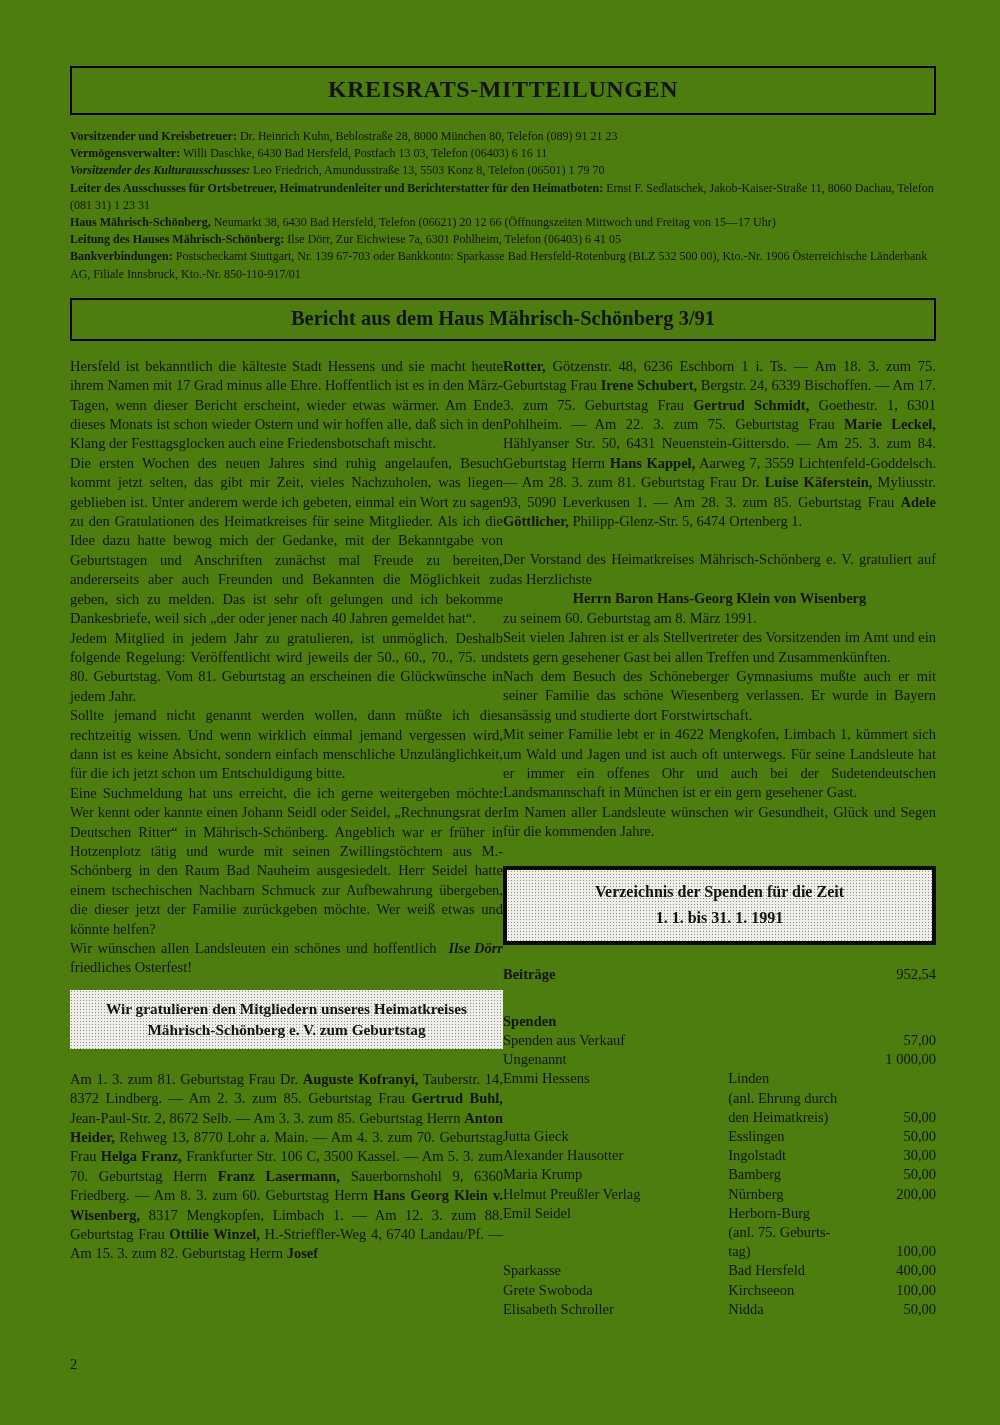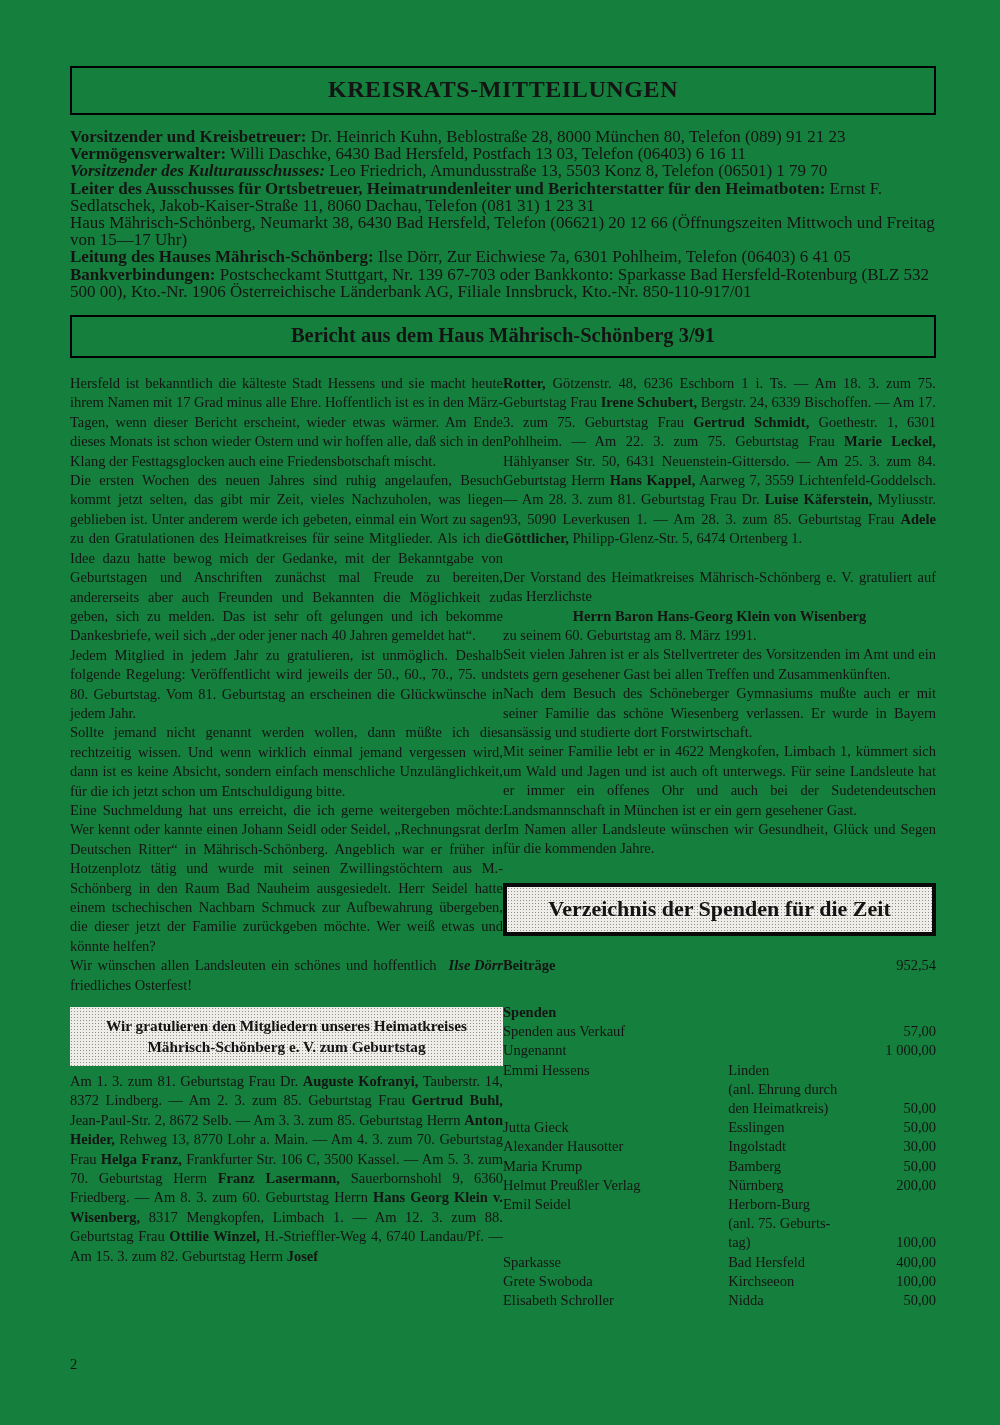--- a/index.html
+++ b/index.html
@@ -1,37 +1,37 @@
 <!DOCTYPE html>
 <html lang="de"><head>
 <meta charset="utf-8">
 <style>
   html,body { margin:0; padding:0; background:#d8d8d4; }
   .page {
     position:relative;
     width:1000px; height:1425px;
     margin:0 auto;
-    background:#15803d;
+    background:#4d7c0f;
     color:#141414;
     font-family:"Liberation Serif", serif;
     box-sizing:border-box;
     padding:66px 64px 0 70px;
     overflow:hidden;
   }
   .title-box {
     border:2.5px solid #000;
     padding:8px 4px 10px;
     text-align:center;
   }
   .title-box .t1 {
     font-size:24px; font-weight:bold; letter-spacing:0.6px;
   }
   .masthead {
     margin-top:13px;
-    font-size:17px;
+    font-size:12px;
     line-height:17.2px;
     text-align:left;
   }
   .masthead .line { }
   .section-box {
     border:2.5px solid #000;
     margin-top:15px;
     padding:7px 4px 9px;
     text-align:center;
   }
@@ -53,39 +53,39 @@
     font-style:italic;
     font-weight:bold;
     padding-left:12px;
   }
   .shaded {
     background-color:#efede8;
     background-image:radial-gradient(#8d8d8d 0.6px, rgba(0,0,0,0) 0.95px);
     background-size:3px 3px;
   }
   .greet-box {
-    margin:12px 0 6px;
+    margin:12px 0 21px;
     padding:8px 8px 9px;
     text-align:center;
     font-weight:bold;
     font-size:15.3px;
     line-height:21px;
   }
   .spacer-sm { height:19px; }
   .tribute-honoree {
     text-align:center;
     font-weight:bold;
   }
   .donations-box {
     border:4px solid #0a0a0a;
     margin-top:24px;
     padding:9px 6px 10px;
     text-align:center;
     font-weight:bold;
-    font-size:22px;
+    font-size:16px;
     line-height:26px;
   }
   .don-table { margin-top:20px; font-size:14.5px; line-height:19.2px; }
   .don-row {
     display:flex;
     align-items:stretch;
     text-align:left;
   }
   .don-row.gap-above { margin-top:28px; }
   .don-name { flex:0 0 52%; }
@@ -105,21 +105,21 @@
 
   <div class="title-box">
     <span class="t1">KREISRATS-MITTEILUNGEN</span>
   </div>
 
   <div class="masthead">
     <div class="line"><span style="font-weight: bold;">Vorsitzender und Kreisbetreuer:</span><span> Dr. Heinrich Kuhn, Beblostraße 28, 8000 München 80, Telefon (089) 91 21 23</span></div>
     <div class="line"><span style="font-weight: bold;">Vermögensverwalter:</span><span> Willi Daschke, 6430 Bad Hersfeld, Postfach 13 03, Telefon (06403) 6 16 11</span></div>
     <div class="line"><span style="font-weight: bold; font-style: italic;">Vorsitzender des Kulturausschusses:</span><span> Leo Friedrich, Amundusstraße 13, 5503 Konz 8, Telefon (06501) 1 79 70</span></div>
     <div class="line"><span style="font-weight: bold;">Leiter des Ausschusses für Ortsbetreuer, Heimatrundenleiter und Berichterstatter für den Heimatboten:</span><span> Ernst F. Sedlatschek, Jakob-Kaiser-Straße 11, 8060 Dachau, Telefon (081 31) 1 23 31</span></div>
-    <div class="line"><span style="font-weight: normal;">Haus Mährisch-Schönberg,</span><span> Neumarkt 38, 6430 Bad Hersfeld, Telefon (06621) 20 12 66 (Öffnungszeiten Mittwoch und Freitag von 15—17 Uhr)</span></div>
+    <div class="line"><span style="font-weight: bold;">Haus Mährisch-Schönberg,</span><span> Neumarkt 38, 6430 Bad Hersfeld, Telefon (06621) 20 12 66 (Öffnungszeiten Mittwoch und Freitag von 15—17 Uhr)</span></div>
     <div class="line"><span style="font-weight: bold;">Leitung des Hauses Mährisch-Schönberg:</span><span> Ilse Dörr, Zur Eichwiese 7a, 6301 Pohlheim, Telefon (06403) 6 41 05</span></div>
     <div class="line"><span style="font-weight: bold;">Bankverbindungen:</span><span> Postscheckamt Stuttgart, Nr. 139 67-703 oder Bankkonto: Sparkasse Bad Hersfeld-Rotenburg (BLZ 532 500 00), Kto.-Nr. 1906 Österreichische Länderbank AG, Filiale Innsbruck, Kto.-Nr. 850-110-917/01</span></div>
   </div>
 
   <div class="section-box">
     <span class="t2">Bericht aus dem Haus Mährisch-Schönberg 3/91</span>
   </div>
 
   <div class="columns">
 
@@ -150,20 +150,21 @@
       <p>Der Vorstand des Heimatkreises Mährisch-Schönberg e. V. gratuliert auf das Herzlichste</p>
       <p class="tribute-honoree">Herrn Baron Hans-Georg Klein von Wisenberg</p>
       <p>zu seinem 60. Geburtstag am 8. März 1991.</p>
       <p>Seit vielen Jahren ist er als Stellvertreter des Vorsitzenden im Amt und ein stets gern gesehener Gast bei allen Treffen und Zusammenkünften.</p>
       <p>Nach dem Besuch des Schöneberger Gymnasiums mußte auch er mit seiner Familie das schöne Wiesenberg verlassen. Er wurde in Bayern ansässig und studierte dort Forstwirtschaft.</p>
       <p>Mit seiner Familie lebt er in 4622 Mengkofen, Limbach 1, kümmert sich um Wald und Jagen und ist auch oft unterwegs. Für seine Landsleute hat er immer ein offenes Ohr und auch bei der Sudetendeutschen Landsmannschaft in München ist er ein gern gesehener Gast.</p>
       <p>Im Namen aller Landsleute wünschen wir Gesundheit, Glück und Segen für die kommenden Jahre.</p>
 
       <div class="donations-box shaded">
         <div>Verzeichnis der Spenden für die Zeit</div>
+        <div>1. 1. bis 31. 1. 1991</div>
       </div>
 
       <div class="don-table">
         <div class="don-row">
           <div class="don-name bold">Beiträge</div>
           <div class="don-place"></div>
           <div class="don-amount">952,54</div>
         </div>
         <div class="don-row gap-above">
           <div class="don-name bold">Spenden</div>

